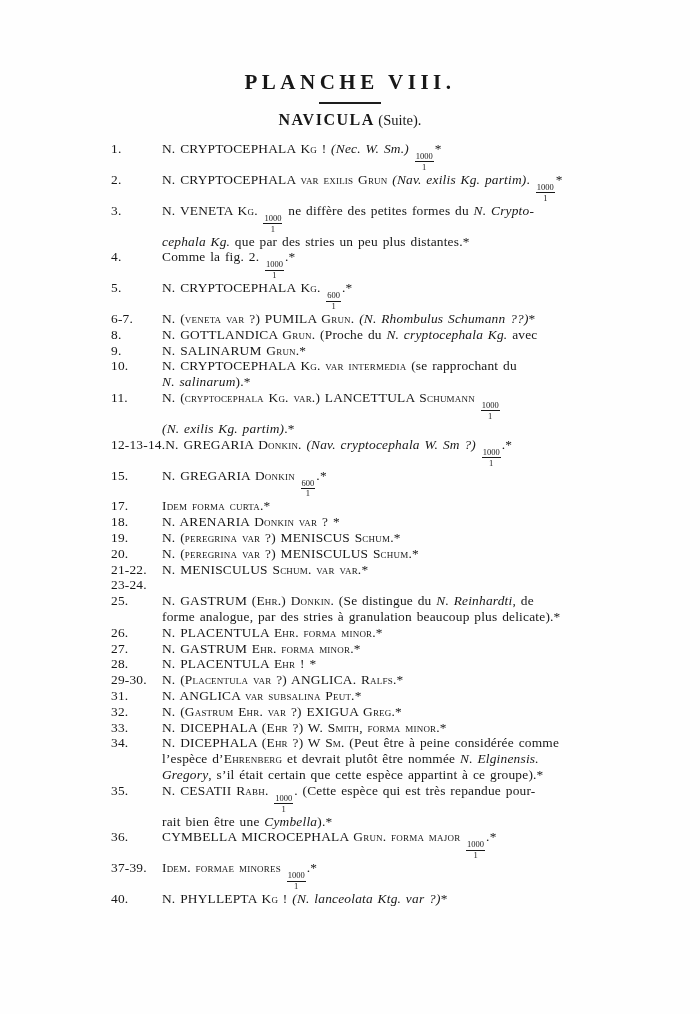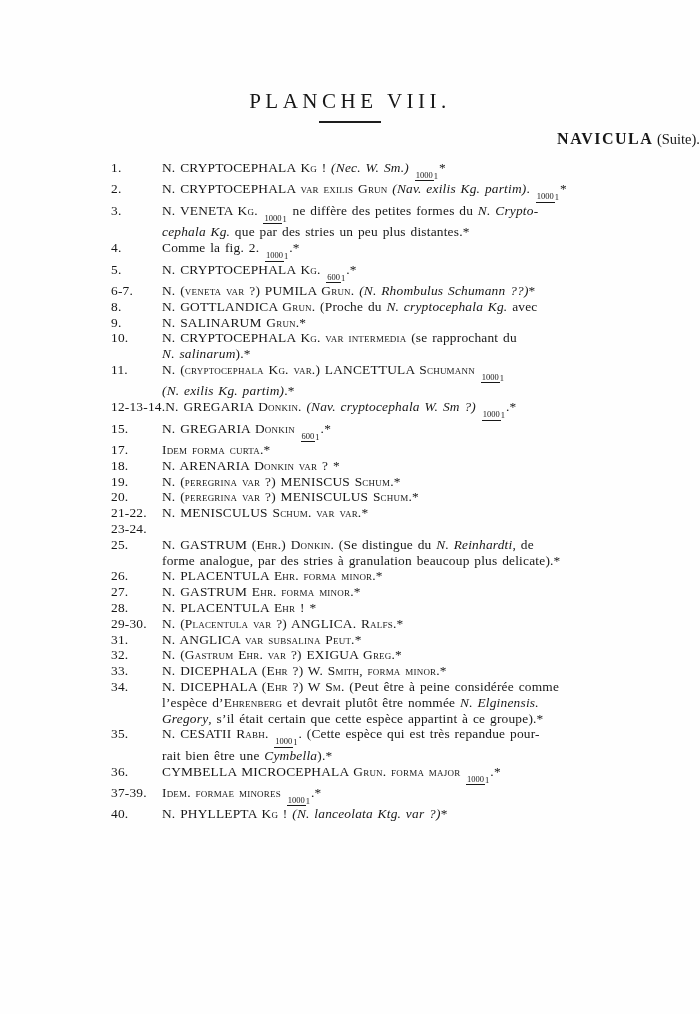--- a/index.html
+++ b/index.html
@@ -10,37 +10,37 @@
   .page {
     position: relative;
     width: 700px;
     height: 1014px;
     background: #fefefe;
     color: #171717;
     font-family: "Liberation Serif", "DejaVu Serif", serif;
     overflow: hidden;
   }
   .plate-title {
-    padding-top: 90px;
+    padding-top: 71px;
     text-align: center;
     font-size: 21px;
     letter-spacing: 4.5px;
-    font-weight: 400;
+    font-weight: 700;
     line-height: 1.1;
     white-space: nowrap;
   }
   .title-rule {
     width: 62px;
     height: 2px;
     background: #1d1d1d;
     margin: 8px auto 0 auto;
   }
   .section-subtitle {
     margin-top: 7px;
-    text-align: right;
+    text-align: center;
     font-size: 14.5px;
     line-height: 1.1;
   }
   .section-subtitle .genus {
     font-weight: bold;
     font-size: 16px;
     letter-spacing: 1.5px;
   }
   .section-subtitle .suffix {
     font-size: 14.5px;
@@ -61,21 +61,21 @@
     flex: 0 0 auto;
     min-width: 51px;
   }
   .entry .txt {
     flex: 1 1 auto;
   }
   .sc { font-variant: small-caps; }
   .i  { font-style: italic; }
   .frac {
     display: inline-flex;
-    flex-direction: row;
+    flex-direction: column;
     align-items: center;
     vertical-align: -6px;
     line-height: 1.05;
     font-size: 8.5px;
     word-spacing: 0;
     letter-spacing: 0;
     margin: 0 1px;
   }
   .frac .fn {
     border-bottom: 1px solid #171717;

